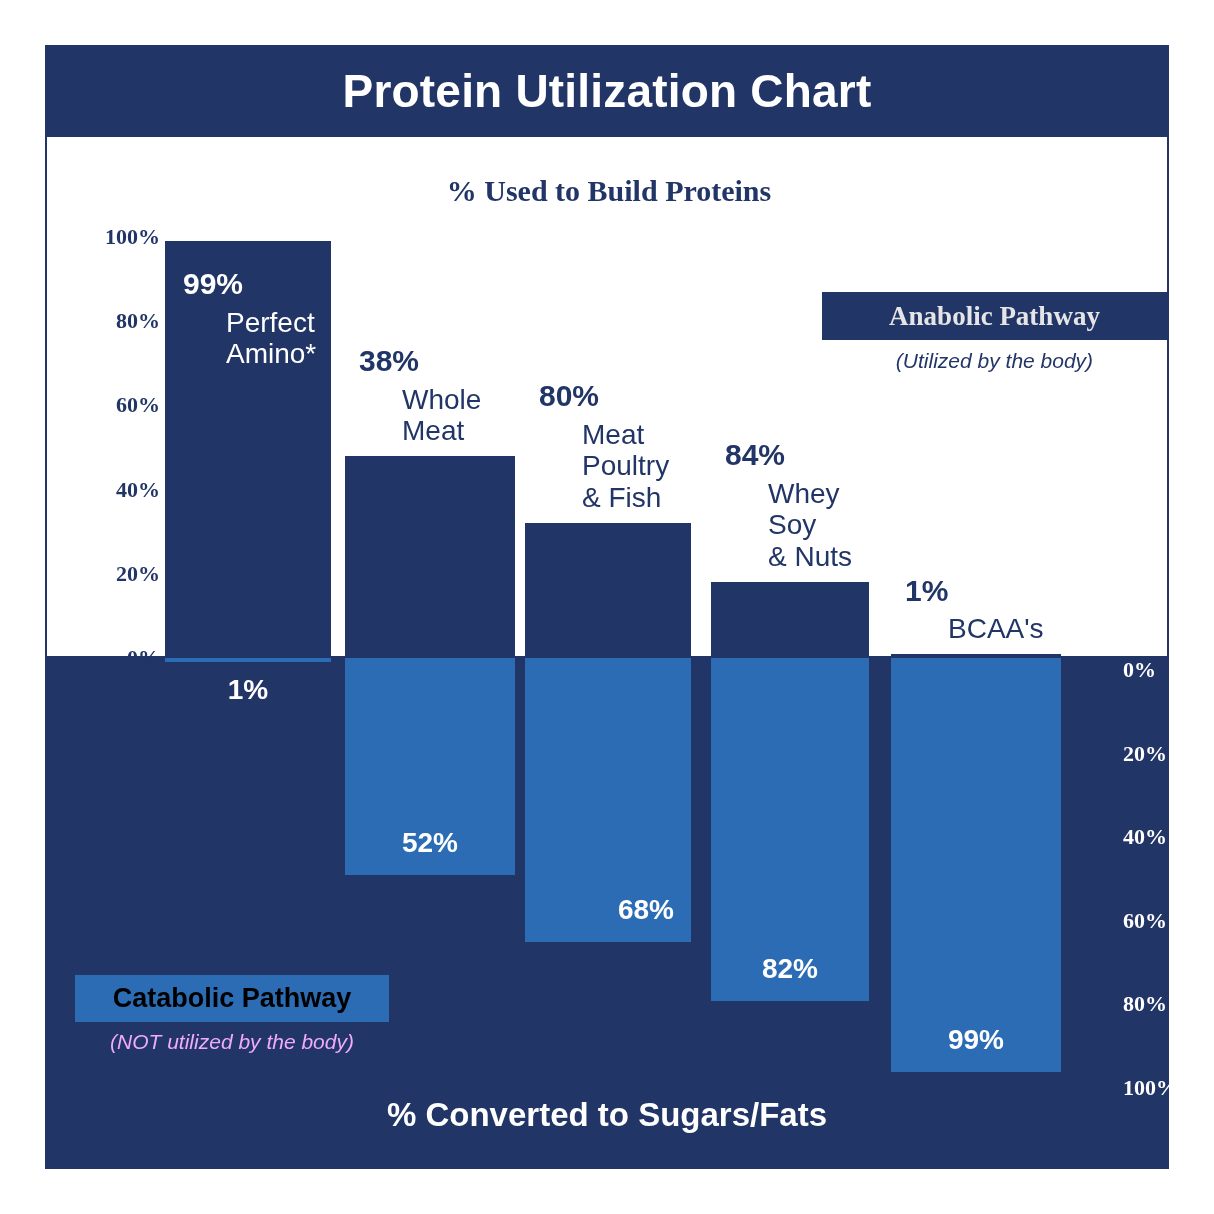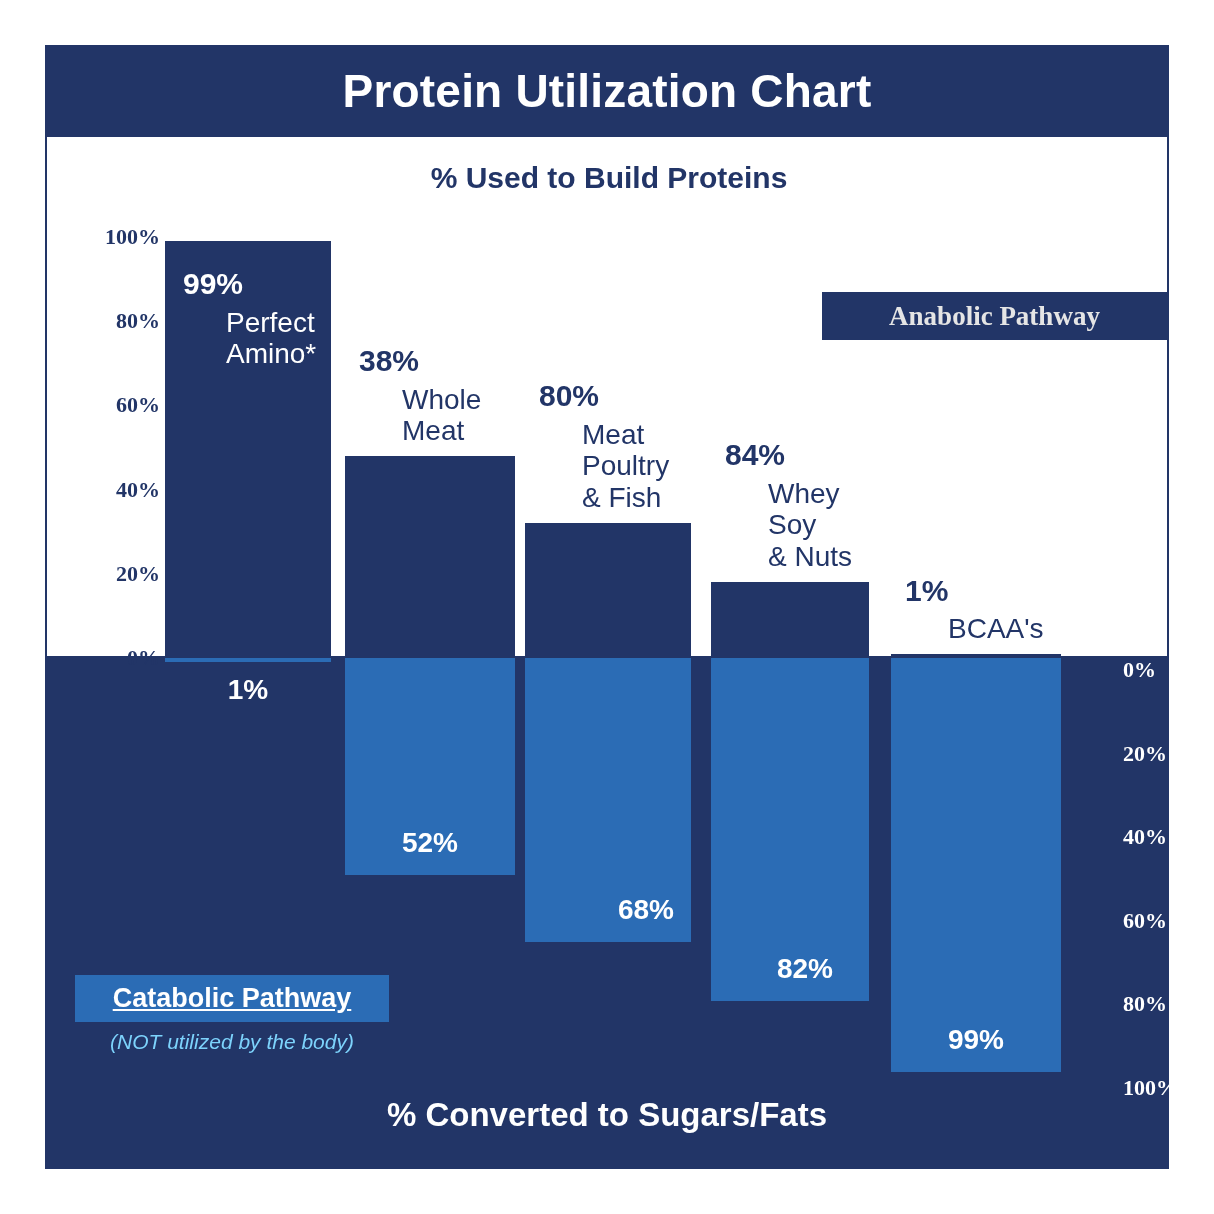--- a/index.html
+++ b/index.html
@@ -59,26 +59,27 @@
     width: 1124px;
     height: 521px;
     background: #ffffff;
     border: 2px solid #223567;
     border-top: none;
     box-sizing: border-box;
   }
   #subtitle {
     position: absolute;
     left: 0;
-    top: 24px;
+    top: 37px;
     width: 1124px;
     text-align: center;
     color: #223567;
     font-size: 30px;
     font-weight: bold;
+    font-family: Liberation Serif, serif;
   }
 
   
   .y-left-label {
     position: absolute;
     right: 0;
     transform: translateY(-50%);
     color: #223567;
     font-family: "Liberation Serif", serif;
     font-size: 22px;
@@ -207,32 +208,31 @@
     left: 30px;
     top: 317px;
     width: 314px;
     height: 47px;
     background: #2b6cb5;
     display: flex;
     align-items: center;
     justify-content: center;
   }
   #catabolic-badge-text {
-    color: #ffffff;
+    color: #000000;
     font-size: 27px;
     font-weight: bold;
-    text-decoration: underline;
   }
   #catabolic-sub {
     position: absolute;
     left: 30px;
     top: 372px;
     width: 314px;
     text-align: center;
-    color: #7dd3fc;
+    color: #f0abfc;
     font-size: 21px;
     font-style: italic;
   }
 
   
   #bottom-caption {
     position: absolute;
     left: 0;
     top: 438px;
     width: 1124px;
@@ -283,36 +283,37 @@
           <div class="bar-up" style="top: 478.28px; height: 134.72px;"></div>
           <div class="bar-down" style="top: 613px; height: 284.24px;"></div>
           <div class="bar-down-value" style="top: 849.24px; margin-left: 38px;">68%</div>
         </div>
         <div class="bar-label" style="left: 494px; top: 334.28px;"><span class="pct">80%</span><span class="name">Meat
 Poultry
 &amp; Fish</span></div>
         <div class="bar-col" style="left: 666px; width: 158px;">
           <div class="bar-up" style="top: 537.22px; height: 75.78px;"></div>
           <div class="bar-down" style="top: 613px; height: 342.76px;"></div>
-          <div class="bar-down-value" style="top: 907.76px; padding-left: 15px;">82%</div>
+          <div class="bar-down-value" style="top: 907.76px;">82%</div>
         </div>
         <div class="bar-label" style="left: 680px; top: 393.22px;"><span class="pct">84%</span><span class="name">Whey
 Soy
 &amp; Nuts</span></div>
         <div class="bar-col" style="left: 846px; width: 170px;">
           <div class="bar-up" style="top: 608.79px; height: 4.21px;"></div>
           <div class="bar-down" style="top: 613px; height: 413.82px;"></div>
           <div class="bar-down-value" style="top: 978.82px;">99%</div>
         </div>
         <div class="bar-label" style="left: 860px; top: 528.79px;"><span class="pct">1%</span><span class="name">BCAA's</span></div>
       </div>
 
     <div id="anabolic-badge">
       <span id="anabolic-badge-text">Anabolic Pathway</span>
     </div>
+    <div id="anabolic-sub">(Utilized by the body)</div>
 
     <div id="y-left-axis">
         <div class="y-left-label" style="top: 192px;">100%</div>
         <div class="y-left-label" style="top: 276.2px;">80%</div>
         <div class="y-left-label" style="top: 360.4px;">60%</div>
         <div class="y-left-label" style="top: 444.6px;">40%</div>
         <div class="y-left-label" style="top: 528.8px;">20%</div>
         <div class="y-left-label" style="top: 613px;">0%</div>
       </div>
     <div id="y-right-axis">

